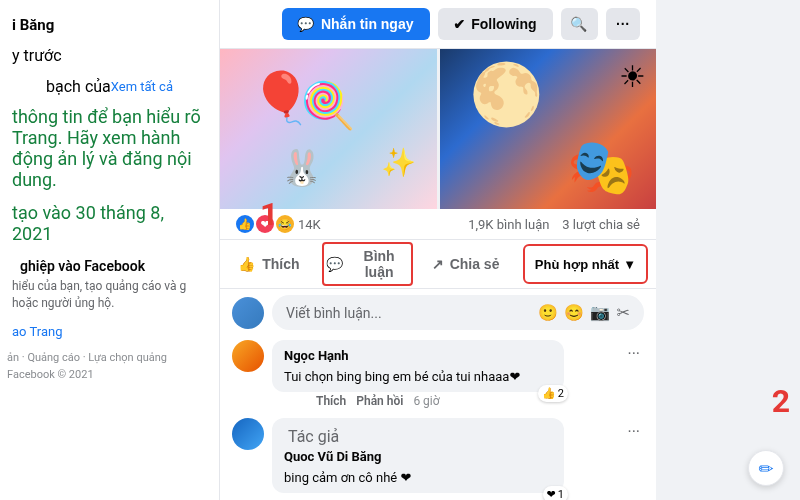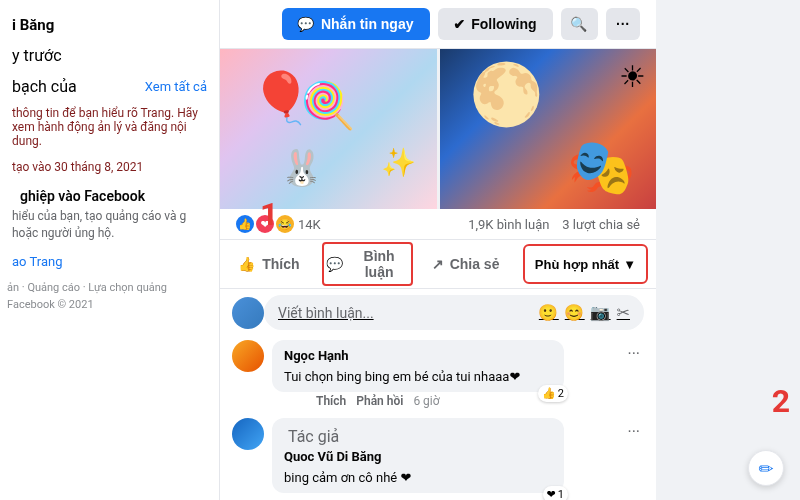--- a/index.html
+++ b/index.html
@@ -46,22 +46,22 @@
 
     .sidebar-link {
       color: #1877f2;
       font-size: 13px;
       cursor: pointer;
       text-decoration: none;
     }
 
     .sidebar-info {
       padding: 4px 12px 8px;
-      font-size: 12px;
-      color: #7f1d1d;
+      font-size: 18px;
+      color: #15803d;
     }
 
     .sidebar-section-header {
       font-weight: 600;
       font-size: 14px;
       color: #050505;
       padding: 6px 12px 2px;
       margin-left: 8px;
     }
 
@@ -288,21 +288,21 @@
     .comments-section {
       background: #fff;
       flex: 1;
       overflow: hidden;
     }
 
     .comment-input-area {
       display: flex;
       align-items: center;
       padding: 6px 12px;
-      text-decoration: underline;
+      gap: 8px;
     }
 
     .commenter-avatar {
       width: 32px;
       height: 32px;
       border-radius: 50%;
       background: linear-gradient(135deg, #4a90d9, #357abd);
       flex-shrink: 0;
     }
 
@@ -459,21 +459,21 @@
 <body>
 
 <div class="page-wrapper">
 
   <div class="sidebar">
     <div class="sidebar-title">i Băng</div>
     <div class="sidebar-section">
       <span>y trước</span>
     </div>
     <div class="sidebar-section">
-      <div style="display:flex; justify-content:space-between; align-items:center;">
+      <div style="display:flex; justify-content:center; align-items:center;">
         <span>bạch của</span>
         <a class="sidebar-link">Xem tất cả</a>
       </div>
     </div>
     <div class="sidebar-info">
       <span>thông tin để bạn hiểu rõ Trang. Hãy xem hành động ản lý và đăng nội dung.</span>
     </div>
     <div class="sidebar-info">tạo vào 30 tháng 8, 2021</div>
     <div class="sidebar-section-header">ghiệp vào Facebook</div>
     <div class="sidebar-section-body">hiểu của bạn, tạo quảng cáo và g hoặc người ủng hộ.</div>

